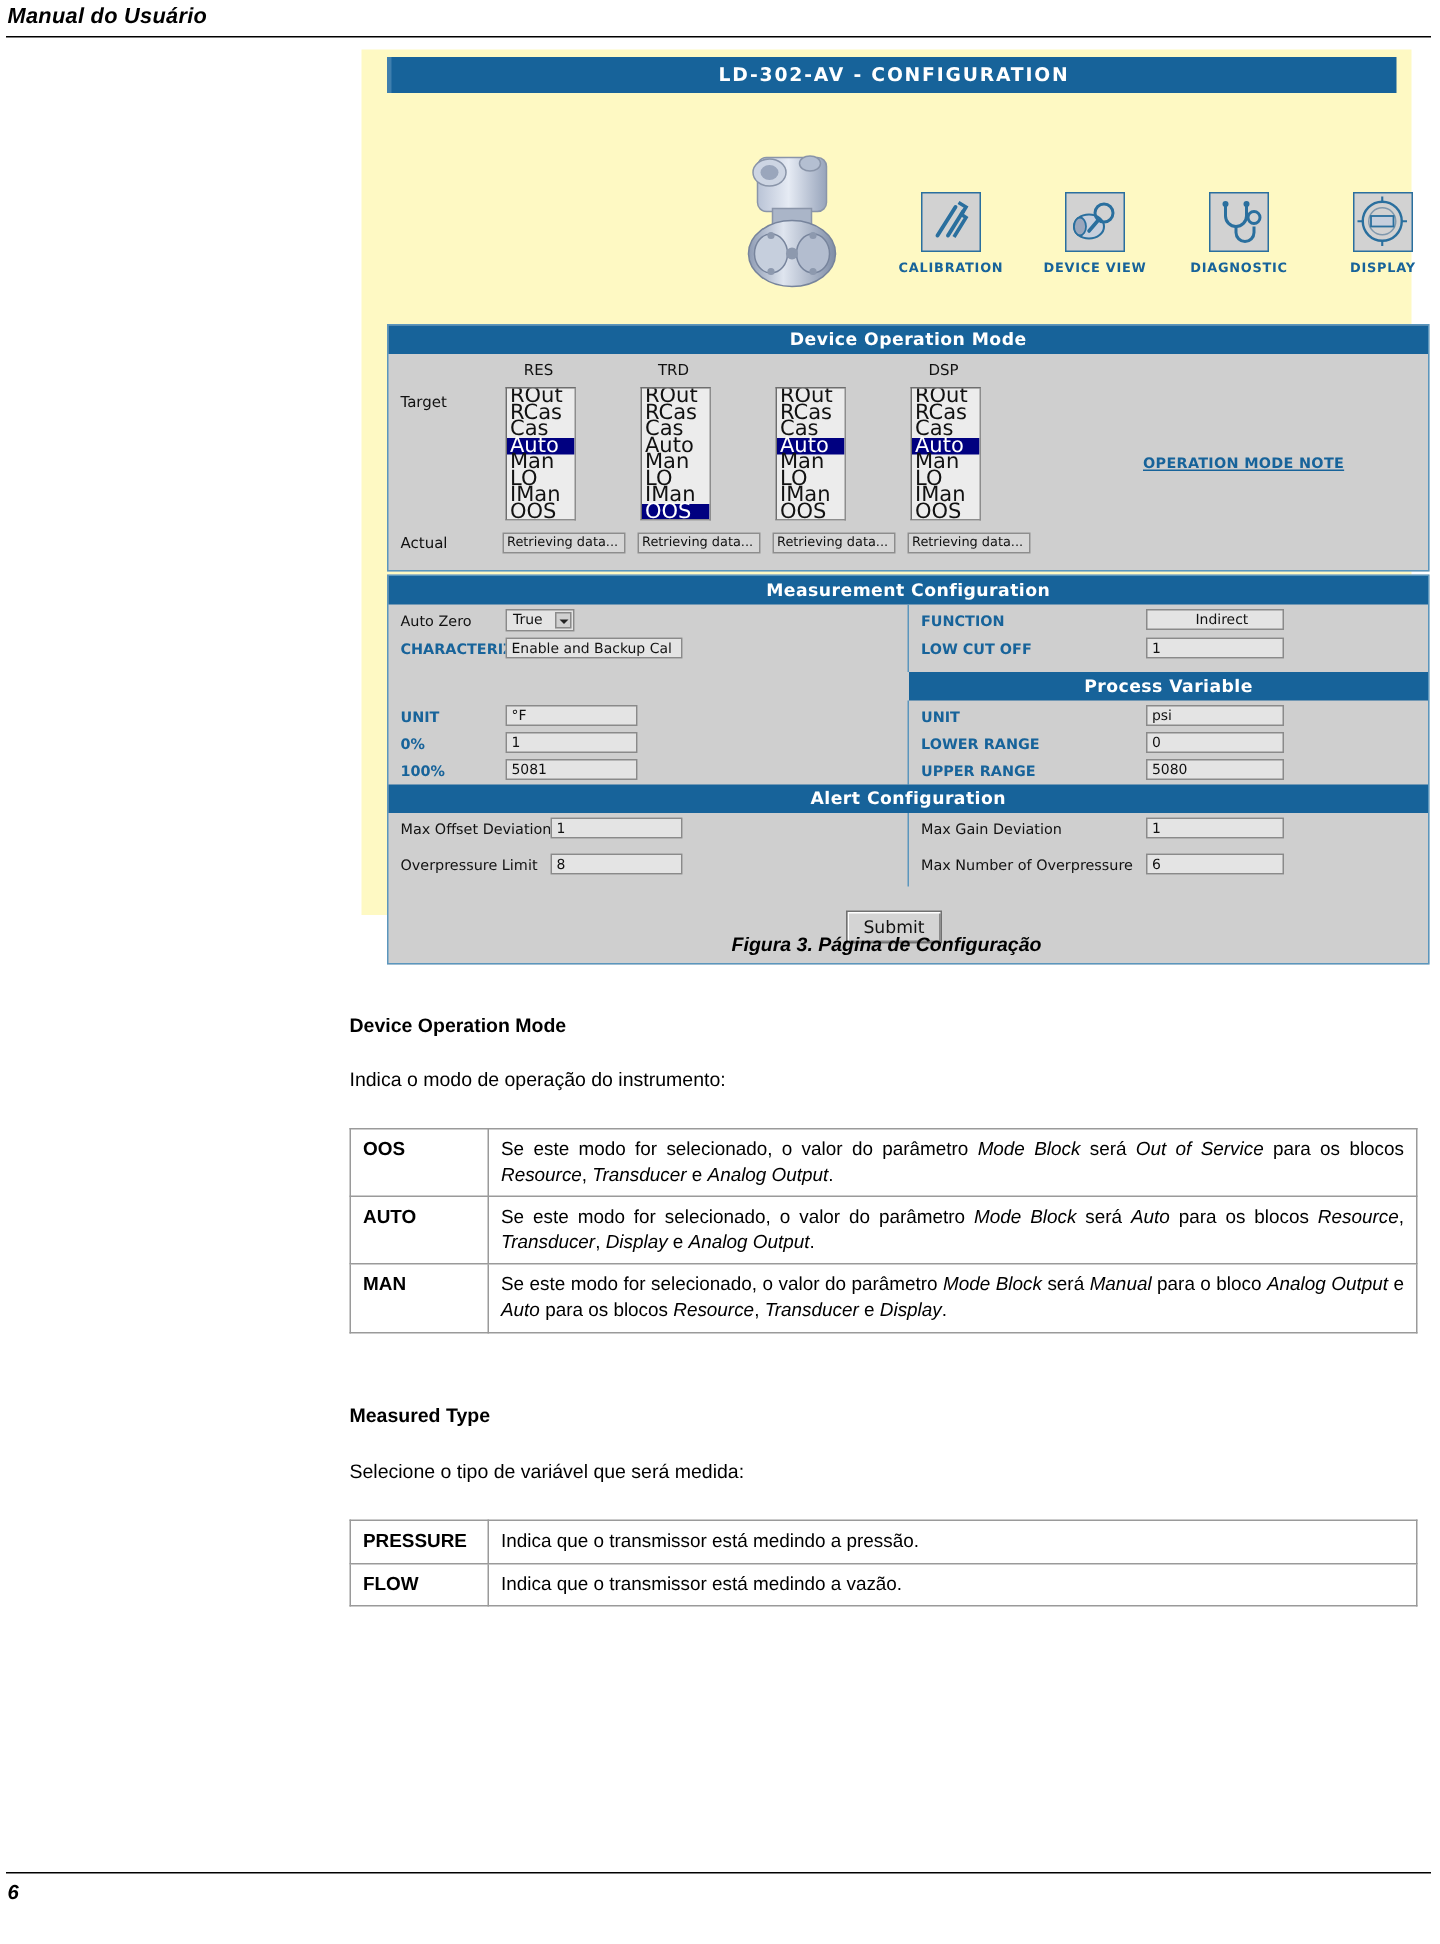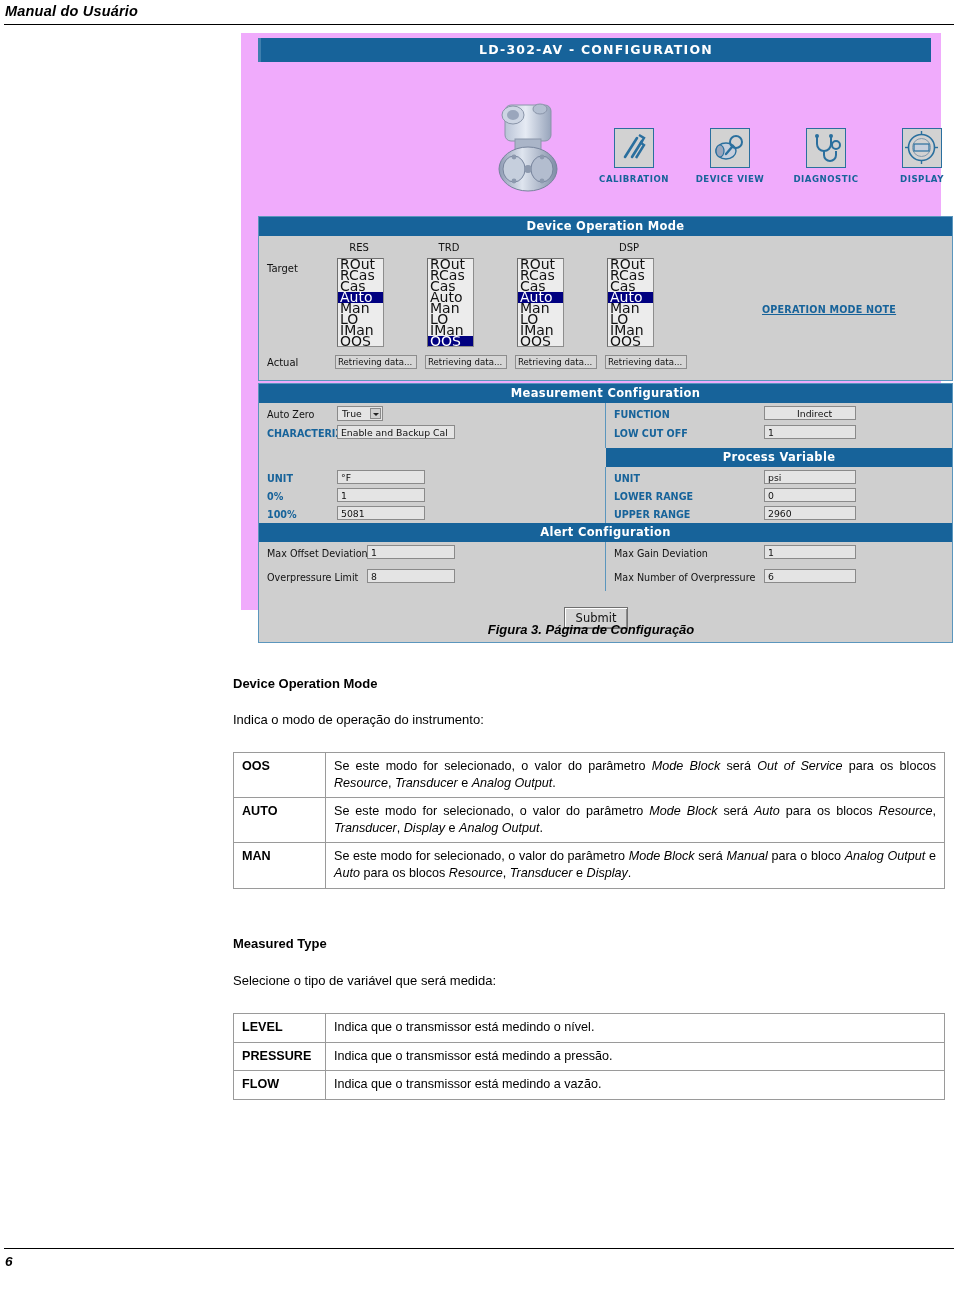--- a/index.html
+++ b/index.html
@@ -23,21 +23,21 @@
     letter-spacing:0.2px;
   }
   .page-header .rule {
     position:absolute; left:4px; top:24px; width:950px; height:0;
     border-top:1.6px solid #000;
   }
 
   
   .figure {
     position:absolute; left:241px; top:33px; width:700px; height:577px;
-    background:#f0abfc;
+    background:#fef9c3;
   }
   .app-titlebar {
     position:absolute; left:17px; top:5px; width:673px; height:24px;
     background:#17639a;
     border-left:3px solid #3f7fae;
     color:#ffffff;
     font-size:12.5px; font-weight:bold; letter-spacing:1.2px;
     text-align:center; line-height:24px;
     font-family:"DejaVu Sans", sans-serif;
   }
@@ -389,21 +389,21 @@
     <div class="fld-link" style="left:8px; top:107px;">0%</div>
     <div class="fld-box" style="left:78px; top:104px; width:88px;">1</div>
     <div class="fld-link" style="left:8px; top:125px;">100%</div>
     <div class="fld-box" style="left:78px; top:122px; width:88px;">5081</div>
 
     <div class="fld-link" style="left:355px; top:89px;">UNIT</div>
     <div class="fld-box" style="left:505px; top:86px; width:92px;">psi</div>
     <div class="fld-link" style="left:355px; top:107px;">LOWER RANGE</div>
     <div class="fld-box" style="left:505px; top:104px; width:92px;">0</div>
     <div class="fld-link" style="left:355px; top:125px;">UPPER RANGE</div>
-    <div class="fld-box" style="left:505px; top:122px; width:92px;">2960</div>
+    <div class="fld-box" style="left:505px; top:122px; width:92px;">5080</div>
 
     <div class="sec-bar" style="left:0; top:139px; width:693px;">Alert Configuration</div>
     <div class="divider-v" style="left:346px; top:158px; height:49px;"></div>
 
     <div class="fld-label" style="left:8px; top:164px;">Max Offset Deviation</div>
     <div class="fld-box" style="left:108px; top:161px; width:88px;">1</div>
     <div class="fld-label" style="left:8px; top:188px;">Overpressure Limit</div>
     <div class="fld-box" style="left:108px; top:185px; width:88px;">8</div>
 
     <div class="fld-label" style="left:355px; top:164px;">Max Gain Deviation</div>
@@ -435,24 +435,20 @@
     <td class="val">Se este modo for selecionado, o valor do parâmetro <em>Mode Block</em> será <em>Manual</em> para o bloco <em>Analog Output</em> e <em>Auto</em> para os blocos <em>Resource</em>, <em>Transducer</em> e <em>Display</em>.</td>
   </tr>
 </tbody>
   </table>
 
 <div class="h-sub" style="left:233px; top:936px;">Measured Type</div>
 <div class="para" style="left:233px; top:973px;">Selecione o tipo de variável que será medida:</div>
 
 <table class="defs" style="left:233px; top:1013px; width:712px;">
   <tbody>
-      <tr>
-    <td class="key">LEVEL</td>
-    <td class="val">Indica que o transmissor está medindo o nível.</td>
-  </tr>
   <tr>
     <td class="key">PRESSURE</td>
     <td class="val">Indica que o transmissor está medindo a pressão.</td>
   </tr>
   <tr>
     <td class="key">FLOW</td>
     <td class="val">Indica que o transmissor está medindo a vazão.</td>
   </tr>
 </tbody>
   </table>

